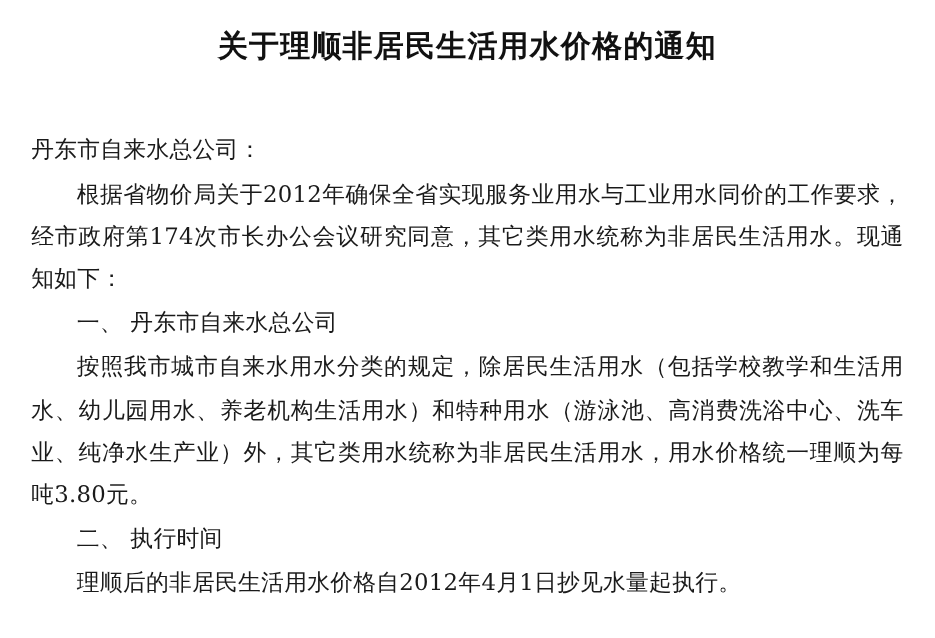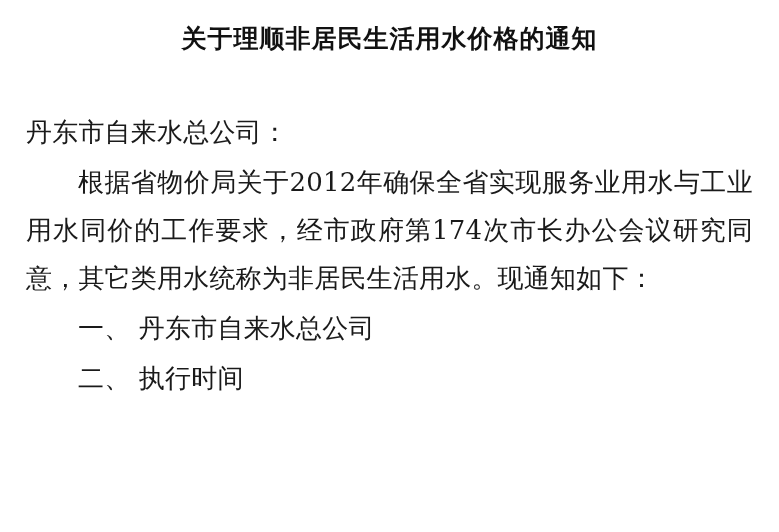--- a/index.html
+++ b/index.html
@@ -27,21 +27,21 @@
     line-height: 1.35;
     font-weight: 700;
     letter-spacing: 1px;
     margin: 8px 0 0 0;
     color: #111111;
   }
   .body-block {
     margin-top: 52px;
   }
   p.para {
-    font-size: 26px;
+    font-size: 19px;
     line-height: 1.85;
     margin: 0 0 2px 0;
     text-align: justify;
     text-justify: inter-ideograph;
     letter-spacing: 0.2px;
     color: #1a1a1a;
   }
   p.indent {
     text-indent: 2em;
   }
@@ -57,18 +57,20 @@
   <h1 class="doc-title">关于理顺非居民生活用水价格的通知</h1>
 
   <div class="body-block">
 
     <p class="para">丹东市自来水总公司：</p>
 
     <p class="para indent">根据省物价局关于2012年确保全省实现服务业用水与工业用水同价的工作要求，经市政府第174次市长办公会议研究同意，其它类用水统称为非居民生活用水。现通知如下：</p>
 
     <p class="para indent">一、 丹东市自来水总公司</p>
 
+    <p class="para indent">按照我市城市自来水用水分类的规定，除居民生活用水（包括学校教学和生活用水、幼儿园用水、养老机构生活用水）和特种用水（游泳池、高消费洗浴中心、洗车业、纯净水生产业）外，其它类用水统称为非居民生活用水，用水价格统一理顺为每吨3.80元。</p>
 
     <p class="para indent">二、 执行时间</p>
 
+    <p class="para indent tight">理顺后的非居民生活用水价格自2012年4月1日抄见水量起执行。</p>
 
   </div>
 </div>
 
 </body></html>

